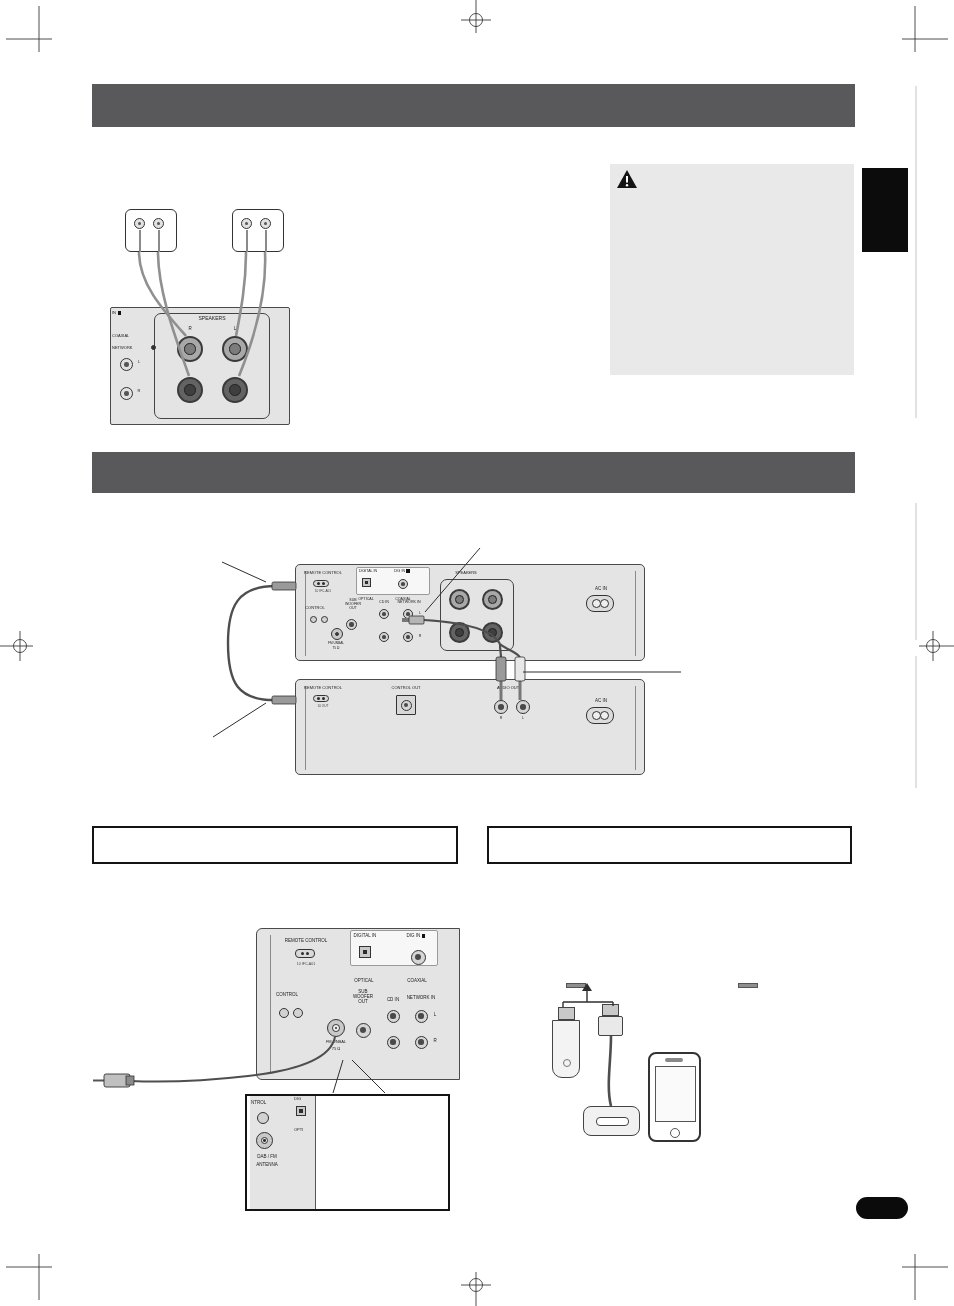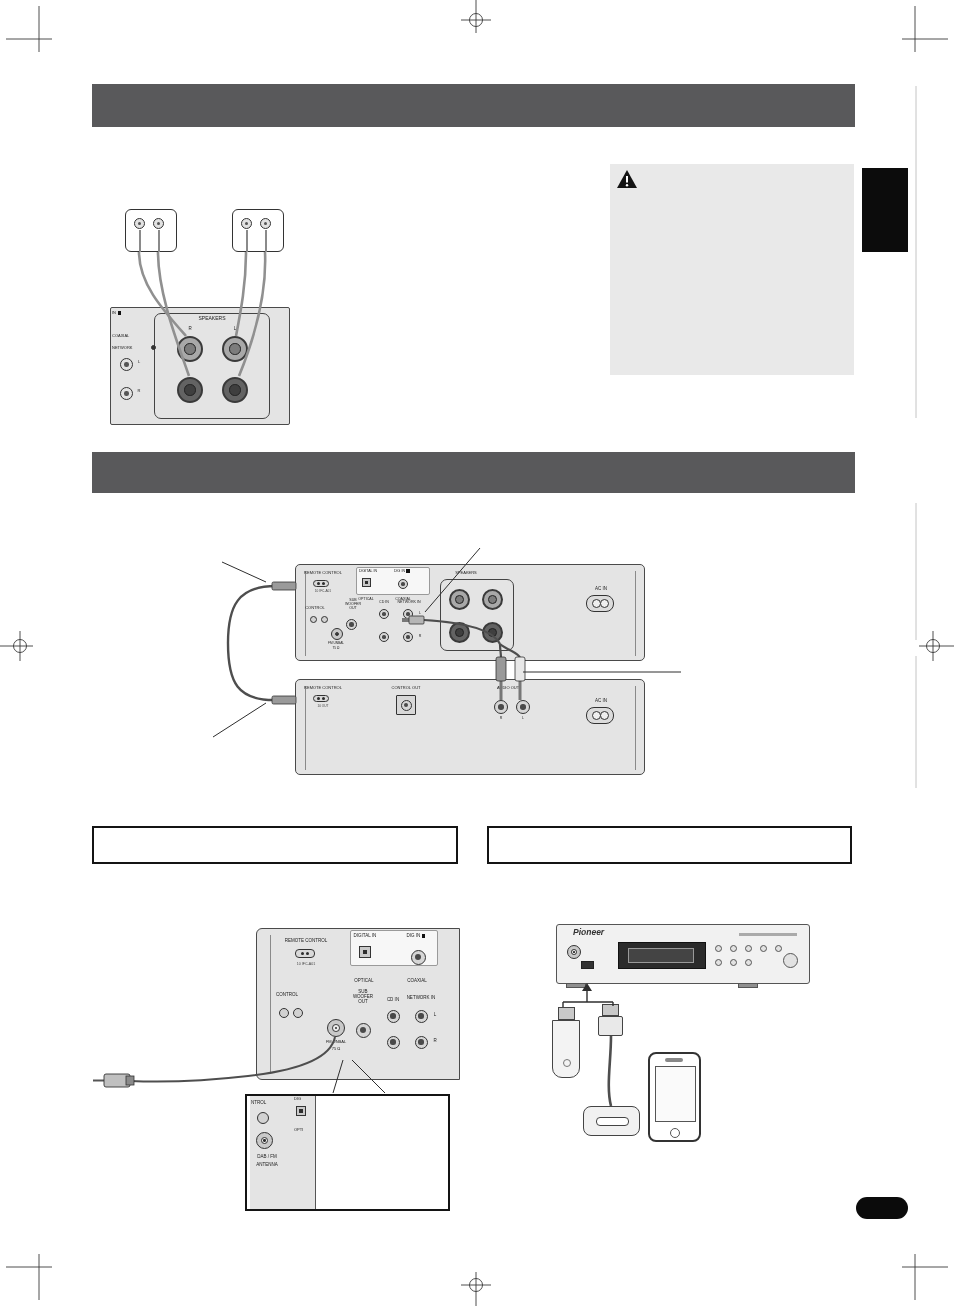--- a/index.html
+++ b/index.html
@@ -272,42 +272,20 @@
       </span>
     </div>
   <div class="t" style="left:247px;top:1154px;width:40px;font-size:4.5px">DAB / FM</div>
   <div class="t" style="left:247px;top:1162px;width:40px;font-size:4.5px">ANTENNA</div>
   <div class="t tl" style="left:294px;top:1097px;width:20px;font-size:4px">DIG</div>
   <div class="opt" style="left:296px;top:1106px;width:10px;height:10px">
       <span></span>
     </div>
   <div class="t tl" style="left:294px;top:1128px;width:20px;font-size:4px">OPTI</div>
 
-  <div style="position:absolute;left:556px;top:924px;width:254px;height:60px;background:#f1f1f1;border:1.5px solid #555;border-radius:3px">
-    <div class="t tl" style="left:16px;top:3px;width:70px;font-size:8.5px;font-weight:bold;font-style:italic;color:#333">Pioneer</div>
-    <div style="position:absolute;left:182px;top:8px;width:58px;height:3px;background:#aaa"></div>
-    <div class="coax" style="left:10px;top:20px;width:14px;height:14px">
-        <span>
-          <b></b>
-        </span>
-      </div>
-    <div style="position:absolute;left:24px;top:36px;width:13px;height:8px;background:#333;border:1px solid #222"></div>
-    <div style="position:absolute;left:61px;top:17px;width:88px;height:27px;background:#2b2b2b;border:1px solid #111">
-      <div style="position:absolute;left:9px;top:5px;width:66px;height:15px;background:#444;border:1px solid #999"></div>
-    </div>
-    <div class="fbtn" style="left:158px;top:20px;width:7px;height:7px"></div>
-    <div class="fbtn" style="left:173px;top:20px;width:7px;height:7px"></div>
-    <div class="fbtn" style="left:188px;top:20px;width:7px;height:7px"></div>
-    <div class="fbtn" style="left:203px;top:20px;width:7px;height:7px"></div>
-    <div class="fbtn" style="left:218px;top:20px;width:7px;height:7px"></div>
-    <div class="fbtn" style="left:158px;top:34px;width:7px;height:7px"></div>
-    <div class="fbtn" style="left:173px;top:34px;width:7px;height:7px"></div>
-    <div class="fbtn" style="left:188px;top:34px;width:7px;height:7px"></div>
-    <div class="fbtn" style="left:226px;top:28px;width:15px;height:15px"></div>
-  </div>
   <div style="position:absolute;left:566px;top:983px;width:20px;height:5px;background:#8f8f8f;border:1px solid #555"></div>
   <div style="position:absolute;left:738px;top:983px;width:20px;height:5px;background:#8f8f8f;border:1px solid #555"></div>
 
   <div style="position:absolute;left:558px;top:1007px;width:17px;height:13px;background:#c9c9c9;border:1.2px solid #444"></div>
   <div style="position:absolute;left:552px;top:1020px;width:28px;height:58px;background:#f3f3f3;border:1.3px solid #444;border-radius:0 0 10px 10px">
     <div style="position:absolute;left:10px;top:38px;width:8px;height:8px;border:1.2px solid #777;border-radius:50%"></div>
   </div>
 
   <div style="position:absolute;left:602px;top:1004px;width:17px;height:12px;background:#c9c9c9;border:1.2px solid #444"></div>
   <div style="position:absolute;left:598px;top:1016px;width:25px;height:20px;background:#e9e9e9;border:1.3px solid #444;border-radius:2px"></div>

